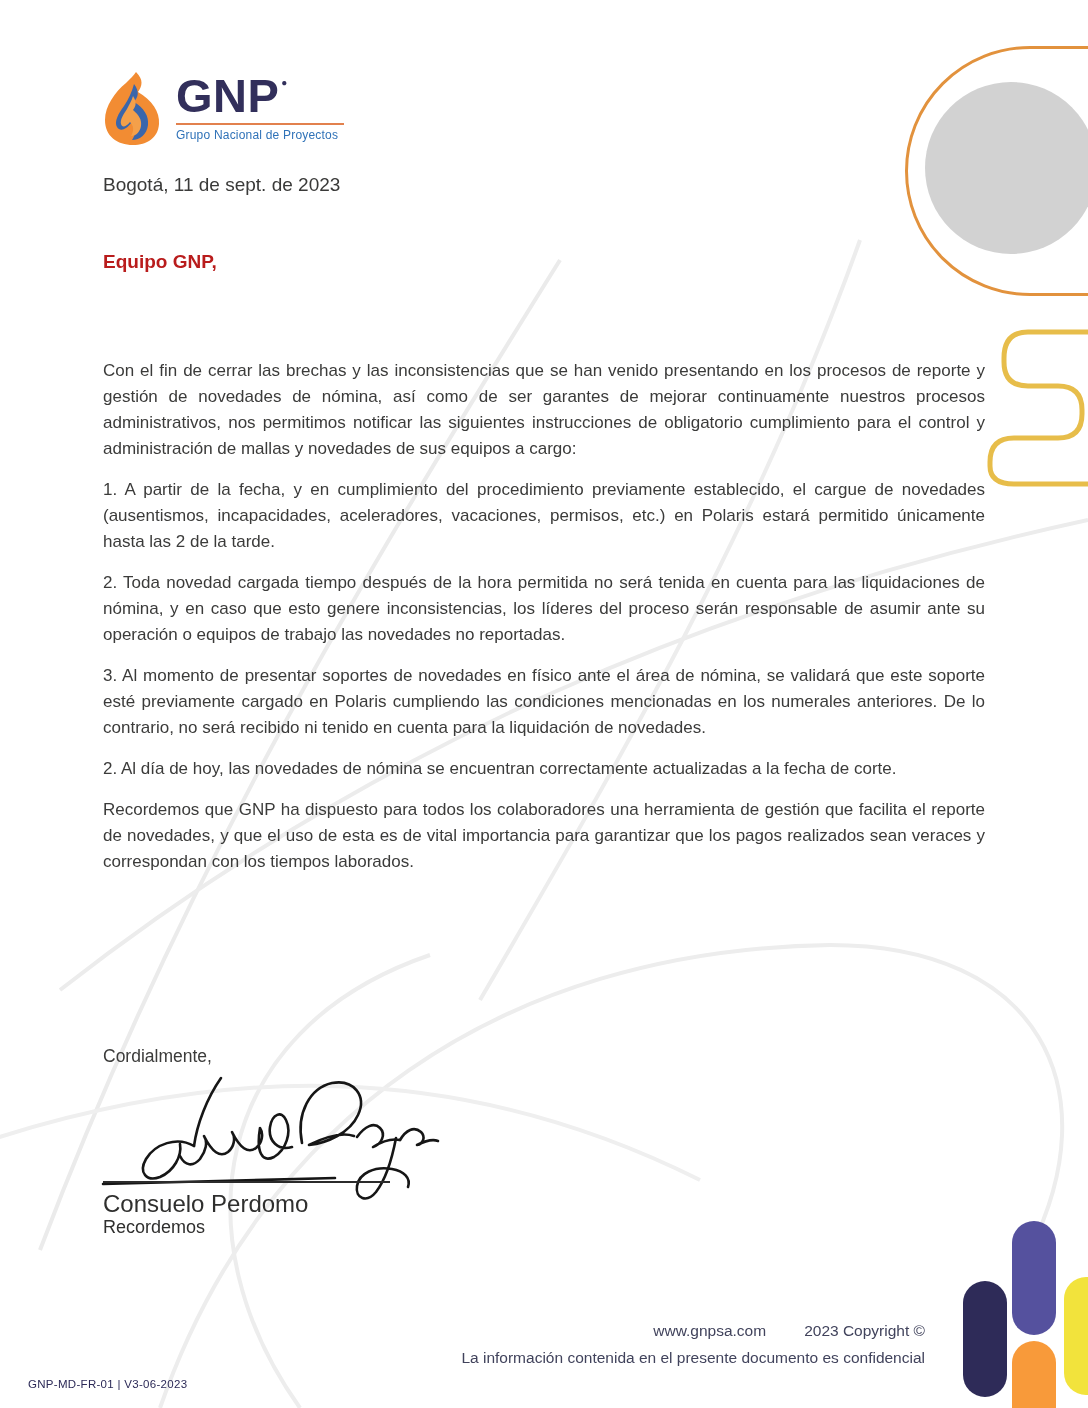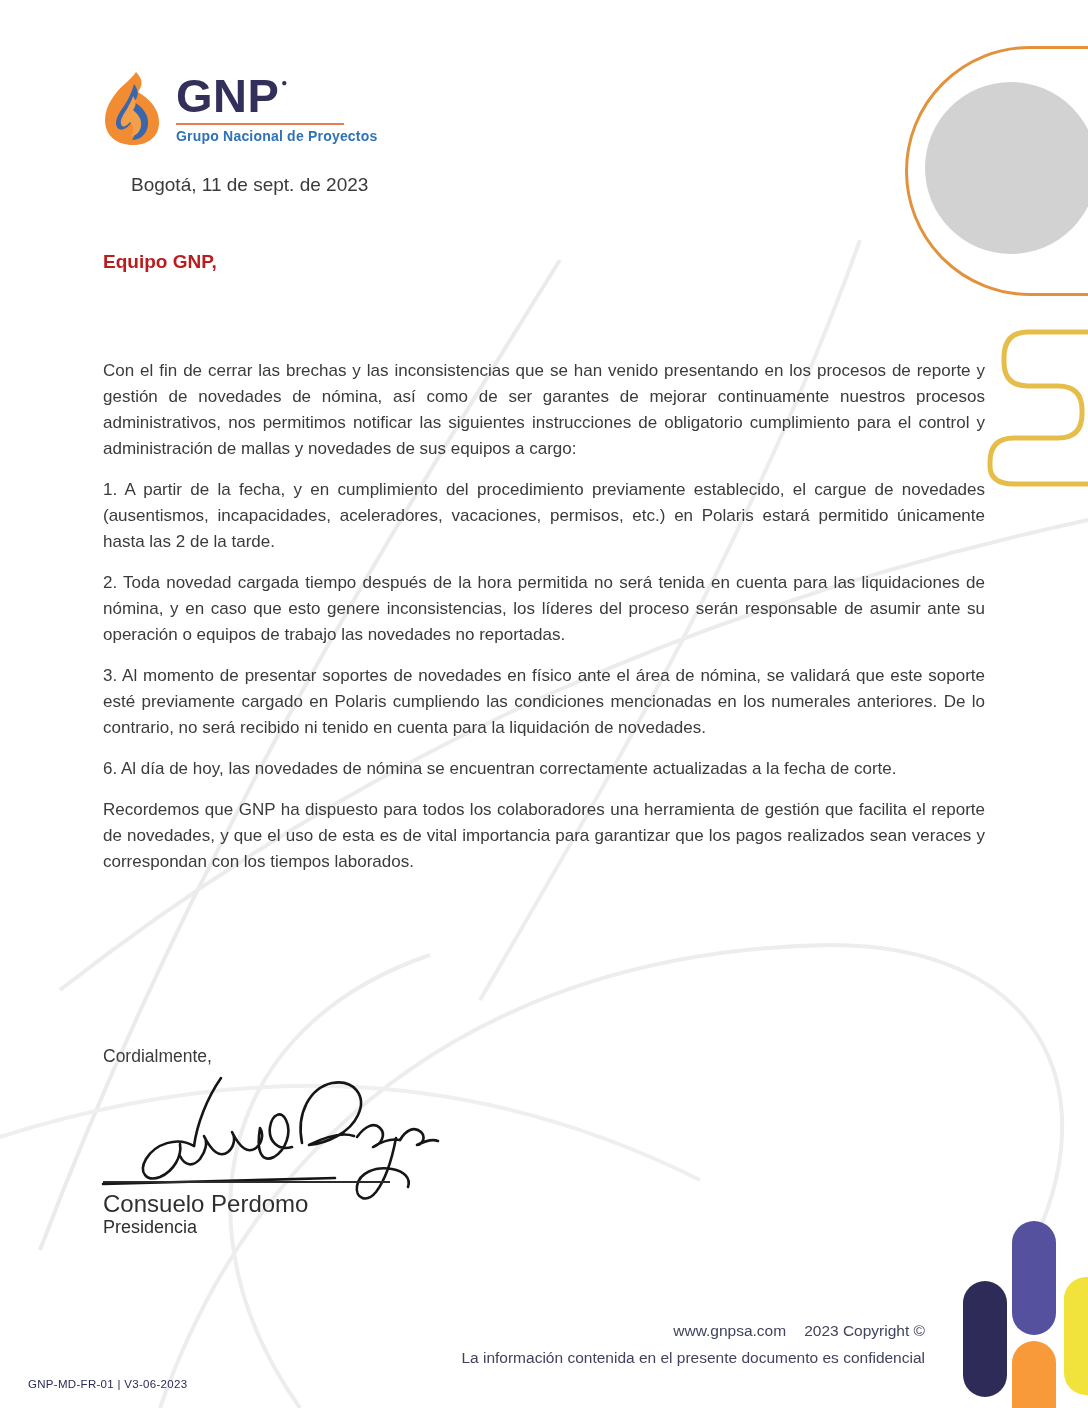--- a/index.html
+++ b/index.html
@@ -33,42 +33,42 @@
   
   .logo{position:absolute;left:100px;top:70px;display:flex;align-items:flex-start;z-index:3;}
   .logo-flame{width:64px;height:76px;margin-right:12px;}
   .logo-textblock{display:flex;flex-direction:column;margin-top:2px;}
   .logo-wordmark{
     font-size:47px;font-weight:800;letter-spacing:0.5px;color:#322f5b;
     line-height:1;position:relative;
   }
   .logo-tm{font-size:10px;position:relative;top:-26px;left:2px;color:#322f5b;}
   .logo-rule{height:2px;background:#e2814d;margin:4px 0 3px 0;width:168px;border:none;}
-  .logo-subtitle{font-size:14px;color:#2f72b8;letter-spacing:0.2px;font-weight:bold;}
+  .logo-subtitle{font-size:12px;color:#2f72b8;letter-spacing:0.2px;}
   
-  .dateline{position:absolute;left:103px;top:174px;font-size:19px;color:#3a3a39;z-index:3;margin-left:28px;}
+  .dateline{position:absolute;left:103px;top:174px;font-size:19px;color:#3a3a39;z-index:3;}
   .salutation{position:absolute;left:103px;top:251px;font-size:19px;font-weight:700;color:#b91c1c;z-index:3;}
   .body-copy{position:absolute;left:103px;top:358px;width:882px;z-index:3;}
   .body-copy p{
     margin:0 0 15px 0;font-size:17px;line-height:26px;
     text-align:justify;color:#3b3b3a;
   }
   .closing{position:absolute;left:103px;top:1046px;font-size:17.5px;color:#3b3b3a;z-index:3;}
   .signature-wrap{position:absolute;left:95px;top:1066px;width:345px;height:150px;z-index:3;}
   .signature-rule{
     position:absolute;left:103px;top:1181px;width:287px;height:2px;background:#2b2b2b;z-index:3;
   }
   .signer-name {position:absolute;left:103px;top:1190px;font-size:24px;color:#2f2f2e;z-index:4;}
   .signer-title{position:absolute;left:103px;top:1217px;font-size:18px;color:#2f2f2e;z-index:4;}
   
   .footer-right{
     position:absolute;right:163px;top:1322px;text-align:right;z-index:3;
     color:#41435c;font-size:15.5px;font-weight:500;
   }
-  .footer-line1{display:flex;justify-content:flex-end;gap:18px;}
+  .footer-line1{display:flex;justify-content:flex-end;gap:38px;}
   .footer-line2{margin-top:9px;}
   .doc-code{
     position:absolute;left:28px;top:1378px;font-size:11.5px;font-weight:400;
     color:#2c2a57;letter-spacing:0.3px;z-index:3;
   }
 </style>
 </head>
 <body>
 
 <div class="page">
@@ -108,40 +108,40 @@
   </div>
 
   <div class="dateline">Bogotá, 11 de sept. de 2023</div>
   <div class="salutation">Equipo GNP,</div>
 
   <div class="body-copy">
     <p>Con el fin de cerrar las brechas y las inconsistencias que se han venido presentando en los procesos de reporte y gestión de novedades de nómina, así como de ser garantes de mejorar continuamente nuestros procesos administrativos, nos permitimos notificar las siguientes instrucciones de obligatorio cumplimiento para el control y administración de mallas y novedades de sus equipos a cargo:</p>
     <p>1. A partir de la fecha, y en cumplimiento del procedimiento previamente establecido, el cargue de novedades (ausentismos, incapacidades, aceleradores, vacaciones, permisos, etc.) en Polaris estará permitido únicamente hasta las 2 de la tarde.</p>
     <p>2. Toda novedad cargada tiempo después de la hora permitida no será tenida en cuenta para las liquidaciones de nómina, y en caso que esto genere inconsistencias, los líderes del proceso serán responsable de asumir ante su operación o equipos de trabajo las novedades no reportadas.</p>
     <p>3. Al momento de presentar soportes de novedades en físico ante el área de nómina, se validará que este soporte esté previamente cargado en Polaris cumpliendo las condiciones mencionadas en los numerales anteriores. De lo contrario, no será recibido ni tenido en cuenta para la liquidación de novedades.</p>
-    <p>6. Al día de hoy, las novedades de nómina se encuentran correctamente actualizadas a la fecha de corte.</p>
+    <p>2. Al día de hoy, las novedades de nómina se encuentran correctamente actualizadas a la fecha de corte.</p>
     <p>Recordemos que GNP ha dispuesto para todos los colaboradores una herramienta de gestión que facilita el reporte de novedades, y que el uso de esta es de vital importancia para garantizar que los pagos realizados sean veraces y correspondan con los tiempos laborados.</p>
   </div>
 
   <div class="closing">Cordialmente,</div>
 
   <svg class="signature-wrap" viewBox="0 0 345 150" fill="none" stroke="#161616" stroke-width="2.6" stroke-linecap="round" stroke-linejoin="round">
     <path d="M126,12 C112,32 102,58 99,80"></path>
     <path d="M99,80 C82,70 60,78 51,93 C43,107 52,116 65,111 C79,105 87,90 85,78"></path>
     <path d="M85,90 C90,100 98,101 105,93 C111,85 113,76 109,70 C117,86 125,92 133,86 C139,81 141,72 137,66 C145,82 153,88 161,82 C167,77 169,68 165,62 C161,86 167,97 179,91 C191,84 197,66 191,54 C187,44 177,48 175,61 C173,75 183,85 197,81"></path>
     <path d="M207,77 C201,47 215,22 237,17 C259,13 272,30 263,49 C255,67 232,77 214,79 C230,71 247,66 259,70"></path>
     <path d="M262,71 C270,60 279,56 285,62 C291,68 287,78 278,81 C286,76 296,72 305,74"></path>
     <path d="M305,74 C311,64 319,60 326,66 C331,71 328,78 322,79 C330,75 338,73 343,75"></path>
     <path d="M301,72 C297,93 291,113 281,126 C272,137 260,133 262,120 C264,107 280,100 297,103 C309,105 316,112 313,121"></path>
     <path d="M8,118 C60,116 140,114 240,112"></path>
   </svg>
 
   <div class="signature-rule"></div>
   <div class="signer-name">Consuelo Perdomo</div>
-  <div class="signer-title">Presidencia</div>
+  <div class="signer-title">Recordemos</div>
 
   <div class="footer-right">
     <div class="footer-line1">
       <span>www.gnpsa.com</span>
       <span>2023 Copyright ©</span>
     </div>
     <div class="footer-line2">La información contenida en el presente documento es confidencial</div>
   </div>
 
   <div class="doc-code">GNP-MD-FR-01 | V3-06-2023</div>

